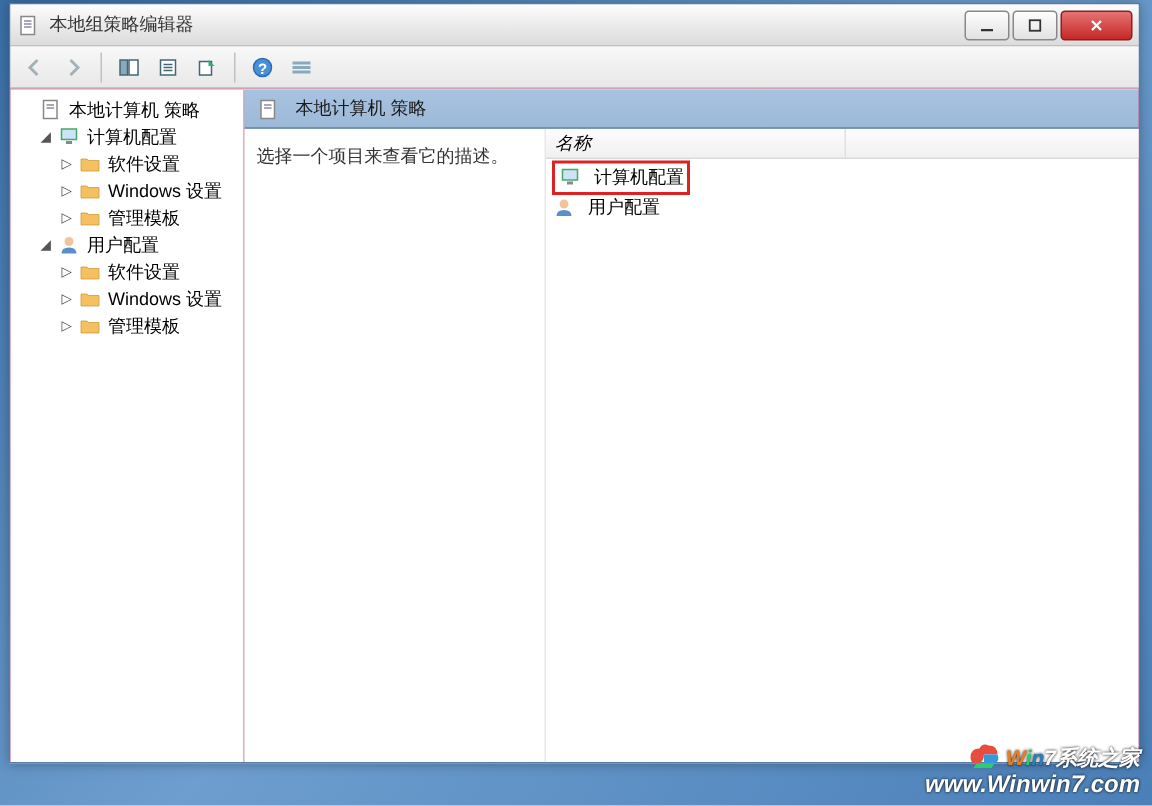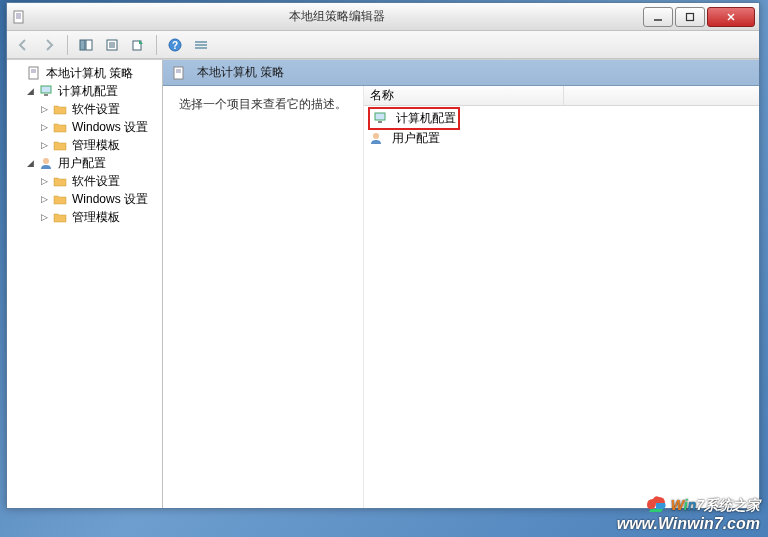--- a/index.html
+++ b/index.html
@@ -1,18 +1,18 @@
 <!DOCTYPE html>
 <html><head>
 <meta charset="utf-8">
 <style>
 * { box-sizing: border-box; font-family: "Microsoft YaHei", "SimSun", Tahoma, Arial, sans-serif; }
 body { margin: 0; background: linear-gradient(135deg, #3a6ea5 0%, #6e9ecf 50%, #4a7fb8 100%); width: 768px; height: 537px; overflow: hidden; position: relative; }
 
-.window { position: absolute; left: 6px; top: 2px; width: 754px; height: 507px; background: #f0f0f0; border: 1px solid #5a7ca0; box-shadow: 0 0 8px rgba(0,0,0,0.3); display: flex; flex-direction: column; text-align: center; }
+.window { position: absolute; left: 6px; top: 2px; width: 754px; height: 507px; background: #f0f0f0; border: 1px solid #5a7ca0; box-shadow: 0 0 8px rgba(0,0,0,0.3); display: flex; flex-direction: column; }
 
 .titlebar { height: 28px; background: linear-gradient(to bottom, #fdfdfd 0%, #ebebeb 50%, #dcdcdc 100%); border-bottom: 1px solid #c0c0c0; display: flex; align-items: center; padding: 0 4px; }
 .titlebar .icon { width: 16px; height: 16px; margin-right: 6px; display:inline-flex; align-items:center; justify-content:center; }
 .titlebar .title { font-size: 12px; color: #333; flex: 1; }
 .winbtns { display: flex; gap: 0; }
 .winbtn { width: 30px; height: 20px; border: 1px solid #888; border-radius: 3px; margin-left: 2px; display:flex; align-items:center; justify-content:center; font-size: 11px; background: linear-gradient(to bottom,#fdfdfd,#e2e2e2); cursor: default;}
 .winbtn.close { background: linear-gradient(to bottom,#e57373,#c62828); border-color:#8a1f1f; color:#fff; width: 48px;}
 .winbtn svg { width: 10px; height: 10px; }
 
 .menubar { height: 22px; background: #f4f4f4; display: flex; align-items: center; padding: 0 4px; font-size: 12px; border-bottom: 1px solid #e0e0e0; }
@@ -29,21 +29,21 @@
 .twisty { width: 11px; height: 11px; margin-right: 2px; display:inline-flex; align-items:center; justify-content:center; font-size:9px; color:#555; }
 .tree-icon { width: 16px; height: 16px; margin-right: 4px; display:inline-flex; align-items:center; justify-content:center; }
 .indent1 { padding-left: 16px; }
 .indent2 { padding-left: 30px; }
 
 .main { flex: 1; display: flex; flex-direction: column; }
 .main-header { height: 26px; background: linear-gradient(to bottom,#a8c3e0 0%, #9db9d8 100%); border-bottom: 1px solid #7a98b8; display:flex; align-items:center; padding: 0 8px; font-size: 12px; color: #1a1a1a; gap:6px;}
 .main-body { flex: 1; display: flex; background:#fff; }
 .desc-pane { width: 200px; padding: 10px 8px; font-size: 12px; color:#333; }
 .list-pane { flex: 1; border-left: 1px solid #e8e8e8; }
-.list-header { height: 20px; border-bottom: 1px solid #d8d8d8; background: linear-gradient(to bottom,#fdfdfd,#f0f0f0); font-size:12px; display:flex; align-items:center; }
+.list-header { height: 20px; border-bottom: 1px solid #d8d8d8; background: linear-gradient(to bottom,#fdfdfd,#f0f0f0); font-size:12px; display:flex; align-items:center;font-style:italic; }
 .list-header .col { padding: 0 6px; border-right: 1px solid #e0e0e0; height:100%; display:flex; align-items:center; }
 .list-body { padding: 2px 0; }
 .list-row { display:flex; align-items:center; height: 20px; font-size: 12px; padding: 0 4px; gap:4px; cursor:default; }
 .highlight-box { border: 2px solid #d22; padding: 1px 2px; display:inline-flex; align-items:center; gap:4px; }
 
 .tabs { height: 22px; background:#fff; border-top:1px solid #d0d0d0; display:flex; align-items:flex-end; padding-left:4px; gap:-1px;}
 .tab { border:1px solid #b0b0b0; border-top:none; border-radius:0 0 4px 4px; padding:2px 12px; font-size:12px; background:#f4f4f4; margin-right:-1px; cursor:default; position:relative; top:-1px;}
 .tab.active { background:#fff; }
 
 .watermark { position:absolute; right:8px; bottom:4px; font-size:14px; font-weight:bold; font-style:italic; text-align:right; pointer-events:none; }

